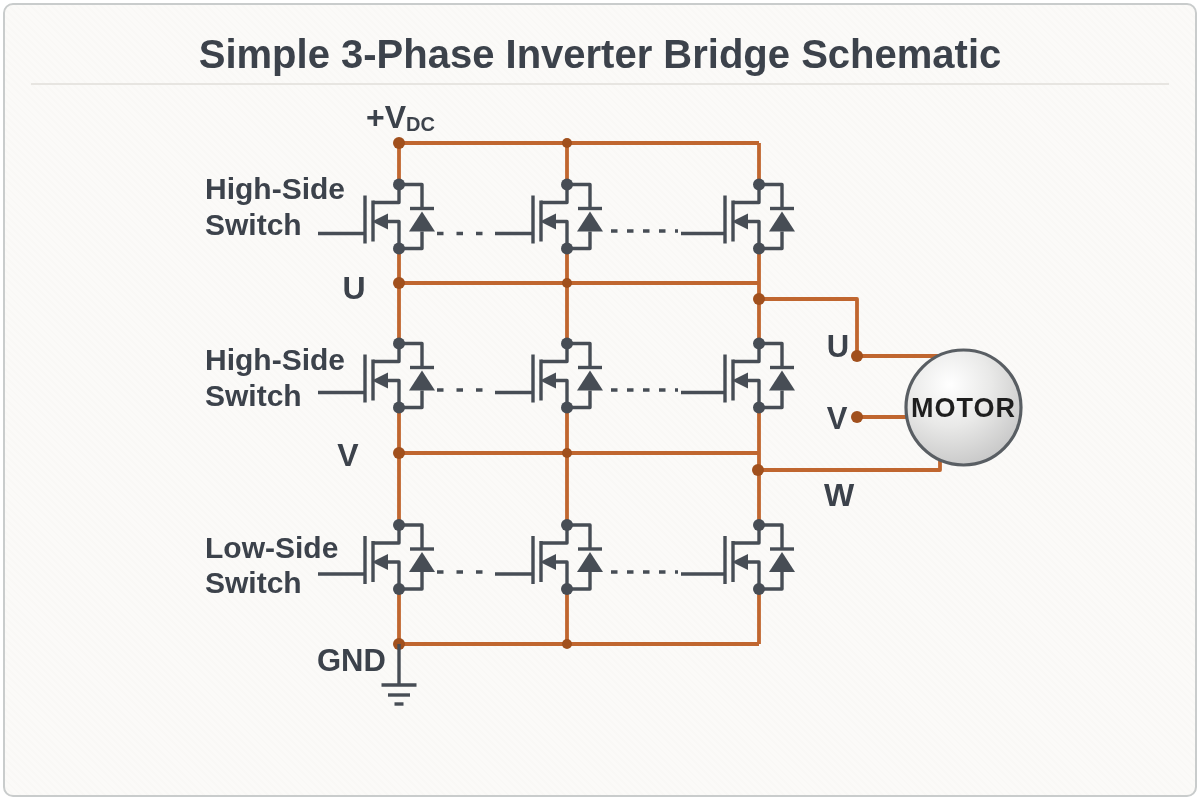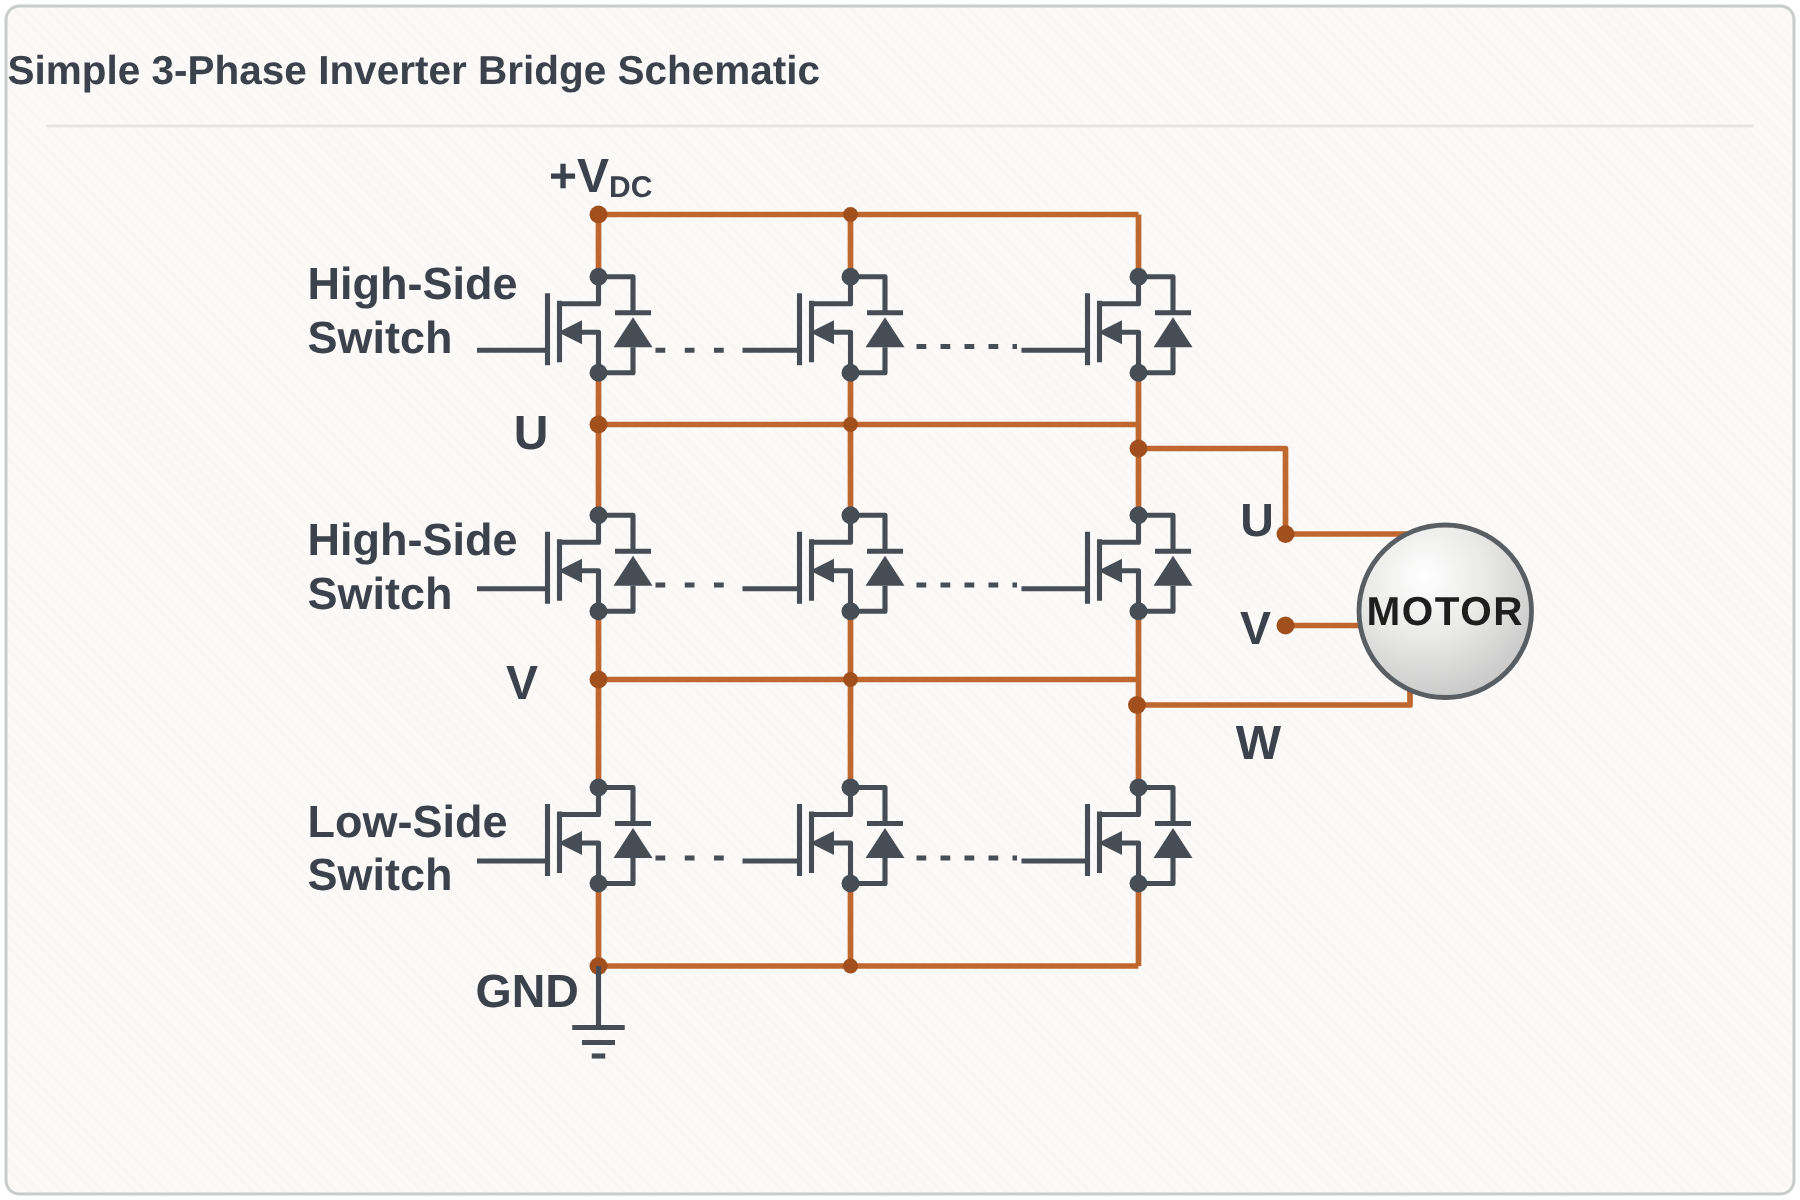--- a/index.html
+++ b/index.html
@@ -12,22 +12,22 @@
     width:1200px;height:800px;background:#ffffff;
     font-family:"Liberation Sans", sans-serif;
     position:relative;overflow:hidden;
   }
   .canvas{
     position:absolute;left:3px;top:3px;right:3px;bottom:3px;
     border:2px solid var(--frame);border-radius:10px;background:var(--paper);
     background-image:repeating-linear-gradient(45deg, rgba(90,80,60,0.012) 0 2px, transparent 2px 5px);
   }
   .title{
-    position:absolute;top:27px;left:0;width:100%;
-    font-size:27px;font-weight:bold;color:var(--text);letter-spacing:0;
+    position:absolute;top:27px;left:0;width:100%;text-align:center;
+    font-size:40px;font-weight:bold;color:var(--text);letter-spacing:0;
     margin:0;
   }
   .divider{
     position:absolute;top:78px;left:26px;right:26px;height:2px;background:var(--divider);
   }
   svg{position:absolute;left:0;top:0;}
   .wire{stroke:var(--wire);stroke-width:3.8;fill:none;stroke-linejoin:round;stroke-linecap:butt;}
   .sym{stroke:var(--symbol);stroke-width:3.4;fill:none;stroke-linejoin:round;}
   .symfill{fill:var(--symbol);stroke:none;}
   .jdot{fill:var(--junction);stroke:none;}

